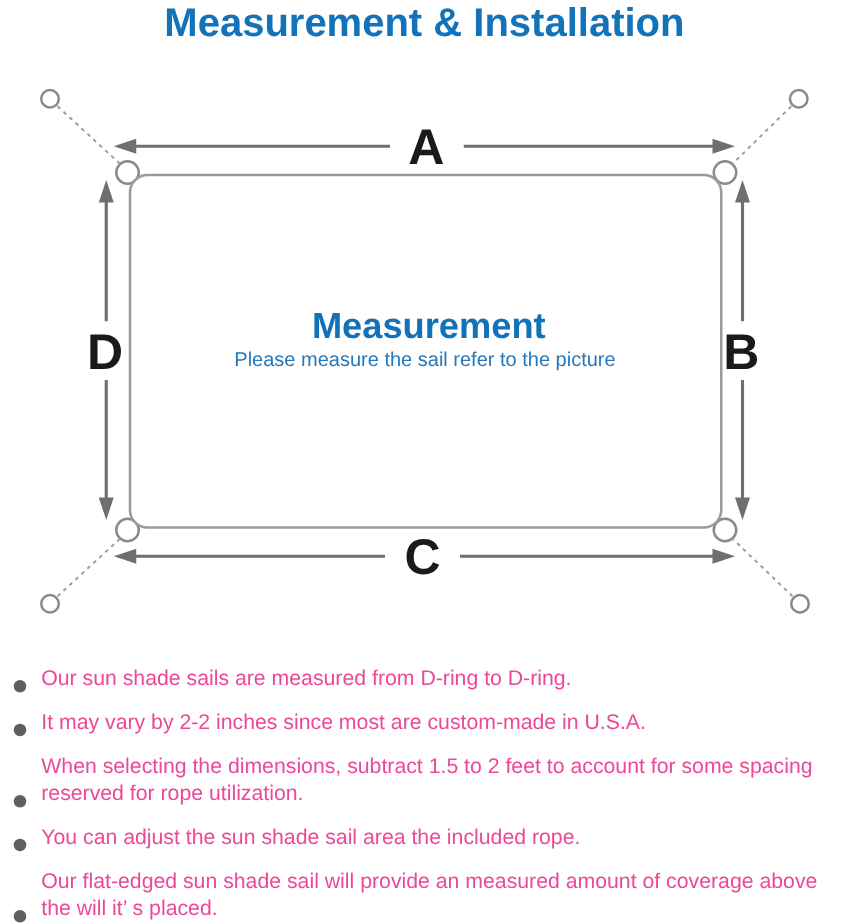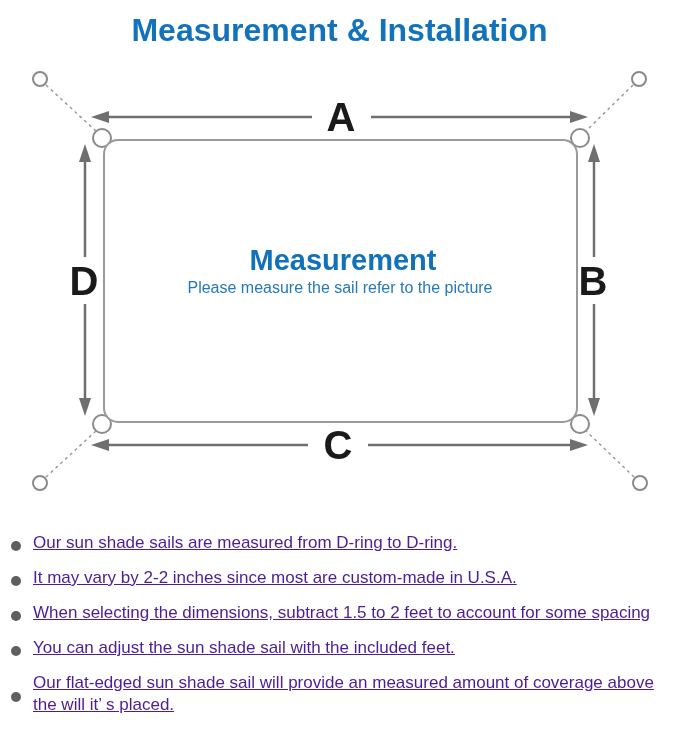--- a/index.html
+++ b/index.html
@@ -9,45 +9,45 @@
     background:#ffffff;
     overflow:hidden;
     font-family:"Liberation Sans", sans-serif;
   }
   .page-title{
     position:absolute;left:0;top:0;width:679px;
     text-align:center;
     font-size:32px;font-weight:700;
     color:#1273bb;
     letter-spacing:0px;
-    padding-top:12px;
+    padding-top:0;
   }
   .diagram-svg{
     position:absolute;left:0;top:60px;
   }
   .svg-dim-label{
     font-family:"Liberation Sans", sans-serif;
     font-size:40px;font-weight:700;fill:#1a1a1a;
   }
   .svg-center-heading{
     font-family:"Liberation Sans", sans-serif;
     font-size:29px;font-weight:700;fill:#1272b9;
   }
   .svg-center-sub{
     font-family:"Liberation Sans", sans-serif;
     font-size:16px;font-weight:400;fill:#2478bb;
   }
   .notes{
     position:absolute;left:11px;top:532px;width:660px;
   }
   .note-item{
-    display:flex;align-items:center;
+    display:flex;align-items:flex-end;
     margin-bottom:13px;
-    color:#4c1d95;
-    font-size:17px;line-height:22px;text-decoration:underline;
+    color:#ec4899;
+    font-size:17px;line-height:22px;
   }
   .note-dot{
     flex:0 0 auto;
     width:10px;height:10px;border-radius:50%;
     background:#5f5f5f;
     margin-top:6px;margin-right:12px;
   }
   .note-text{white-space:nowrap;}
 </style>
 </head>
@@ -126,27 +126,28 @@
       <span class="note-dot"></span>
       <div>
         <div class="note-text">It may vary by 2-2 inches since most are custom-made in U.S.A.</div>
       </div>
     </div>
 
     <div class="note-item">
       <span class="note-dot"></span>
       <div>
         <div class="note-text">When selecting the dimensions, subtract 1.5 to 2 feet to account for some spacing</div>
+        <div class="note-text">reserved for rope utilization.</div>
       </div>
     </div>
 
     <div class="note-item">
       <span class="note-dot"></span>
       <div>
-        <div class="note-text">You can adjust the sun shade sail with the included feet.</div>
+        <div class="note-text">You can adjust the sun shade sail area the included rope.</div>
       </div>
     </div>
 
     <div class="note-item">
       <span class="note-dot"></span>
       <div>
         <div class="note-text">Our flat-edged sun shade sail will provide an measured amount of coverage above</div>
         <div class="note-text">the will it’ s placed.</div>
       </div>
     </div>

